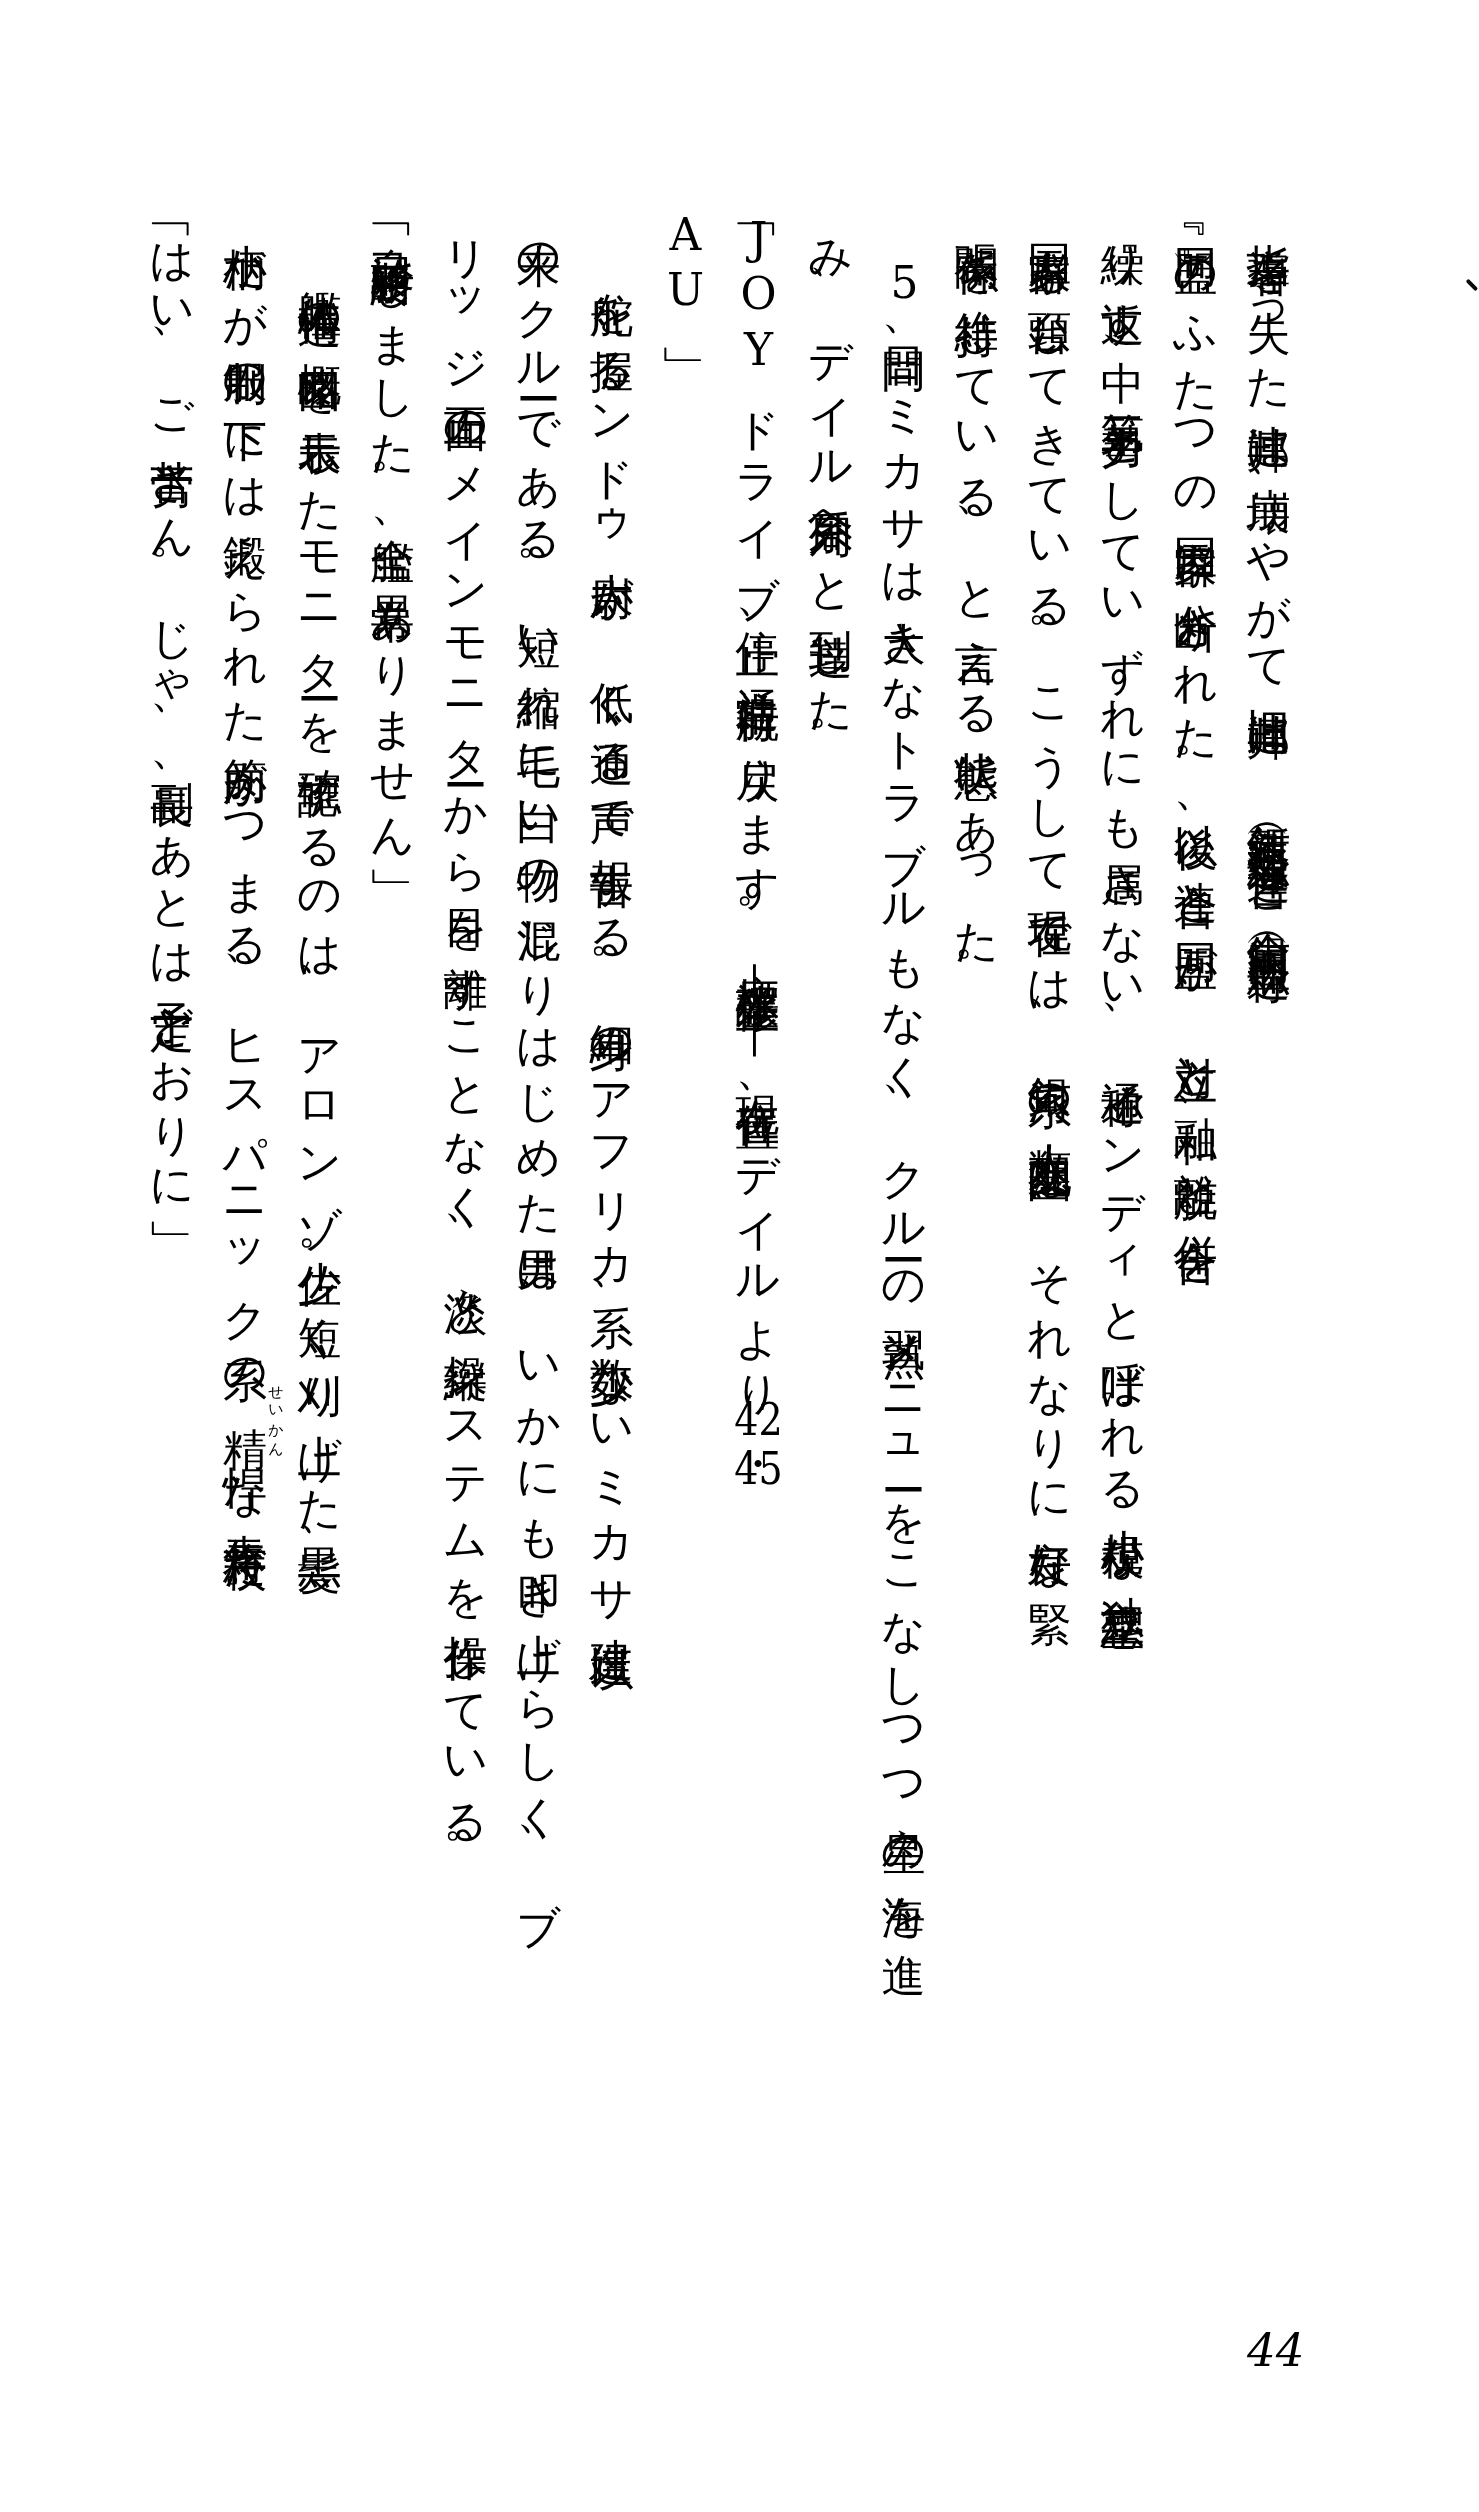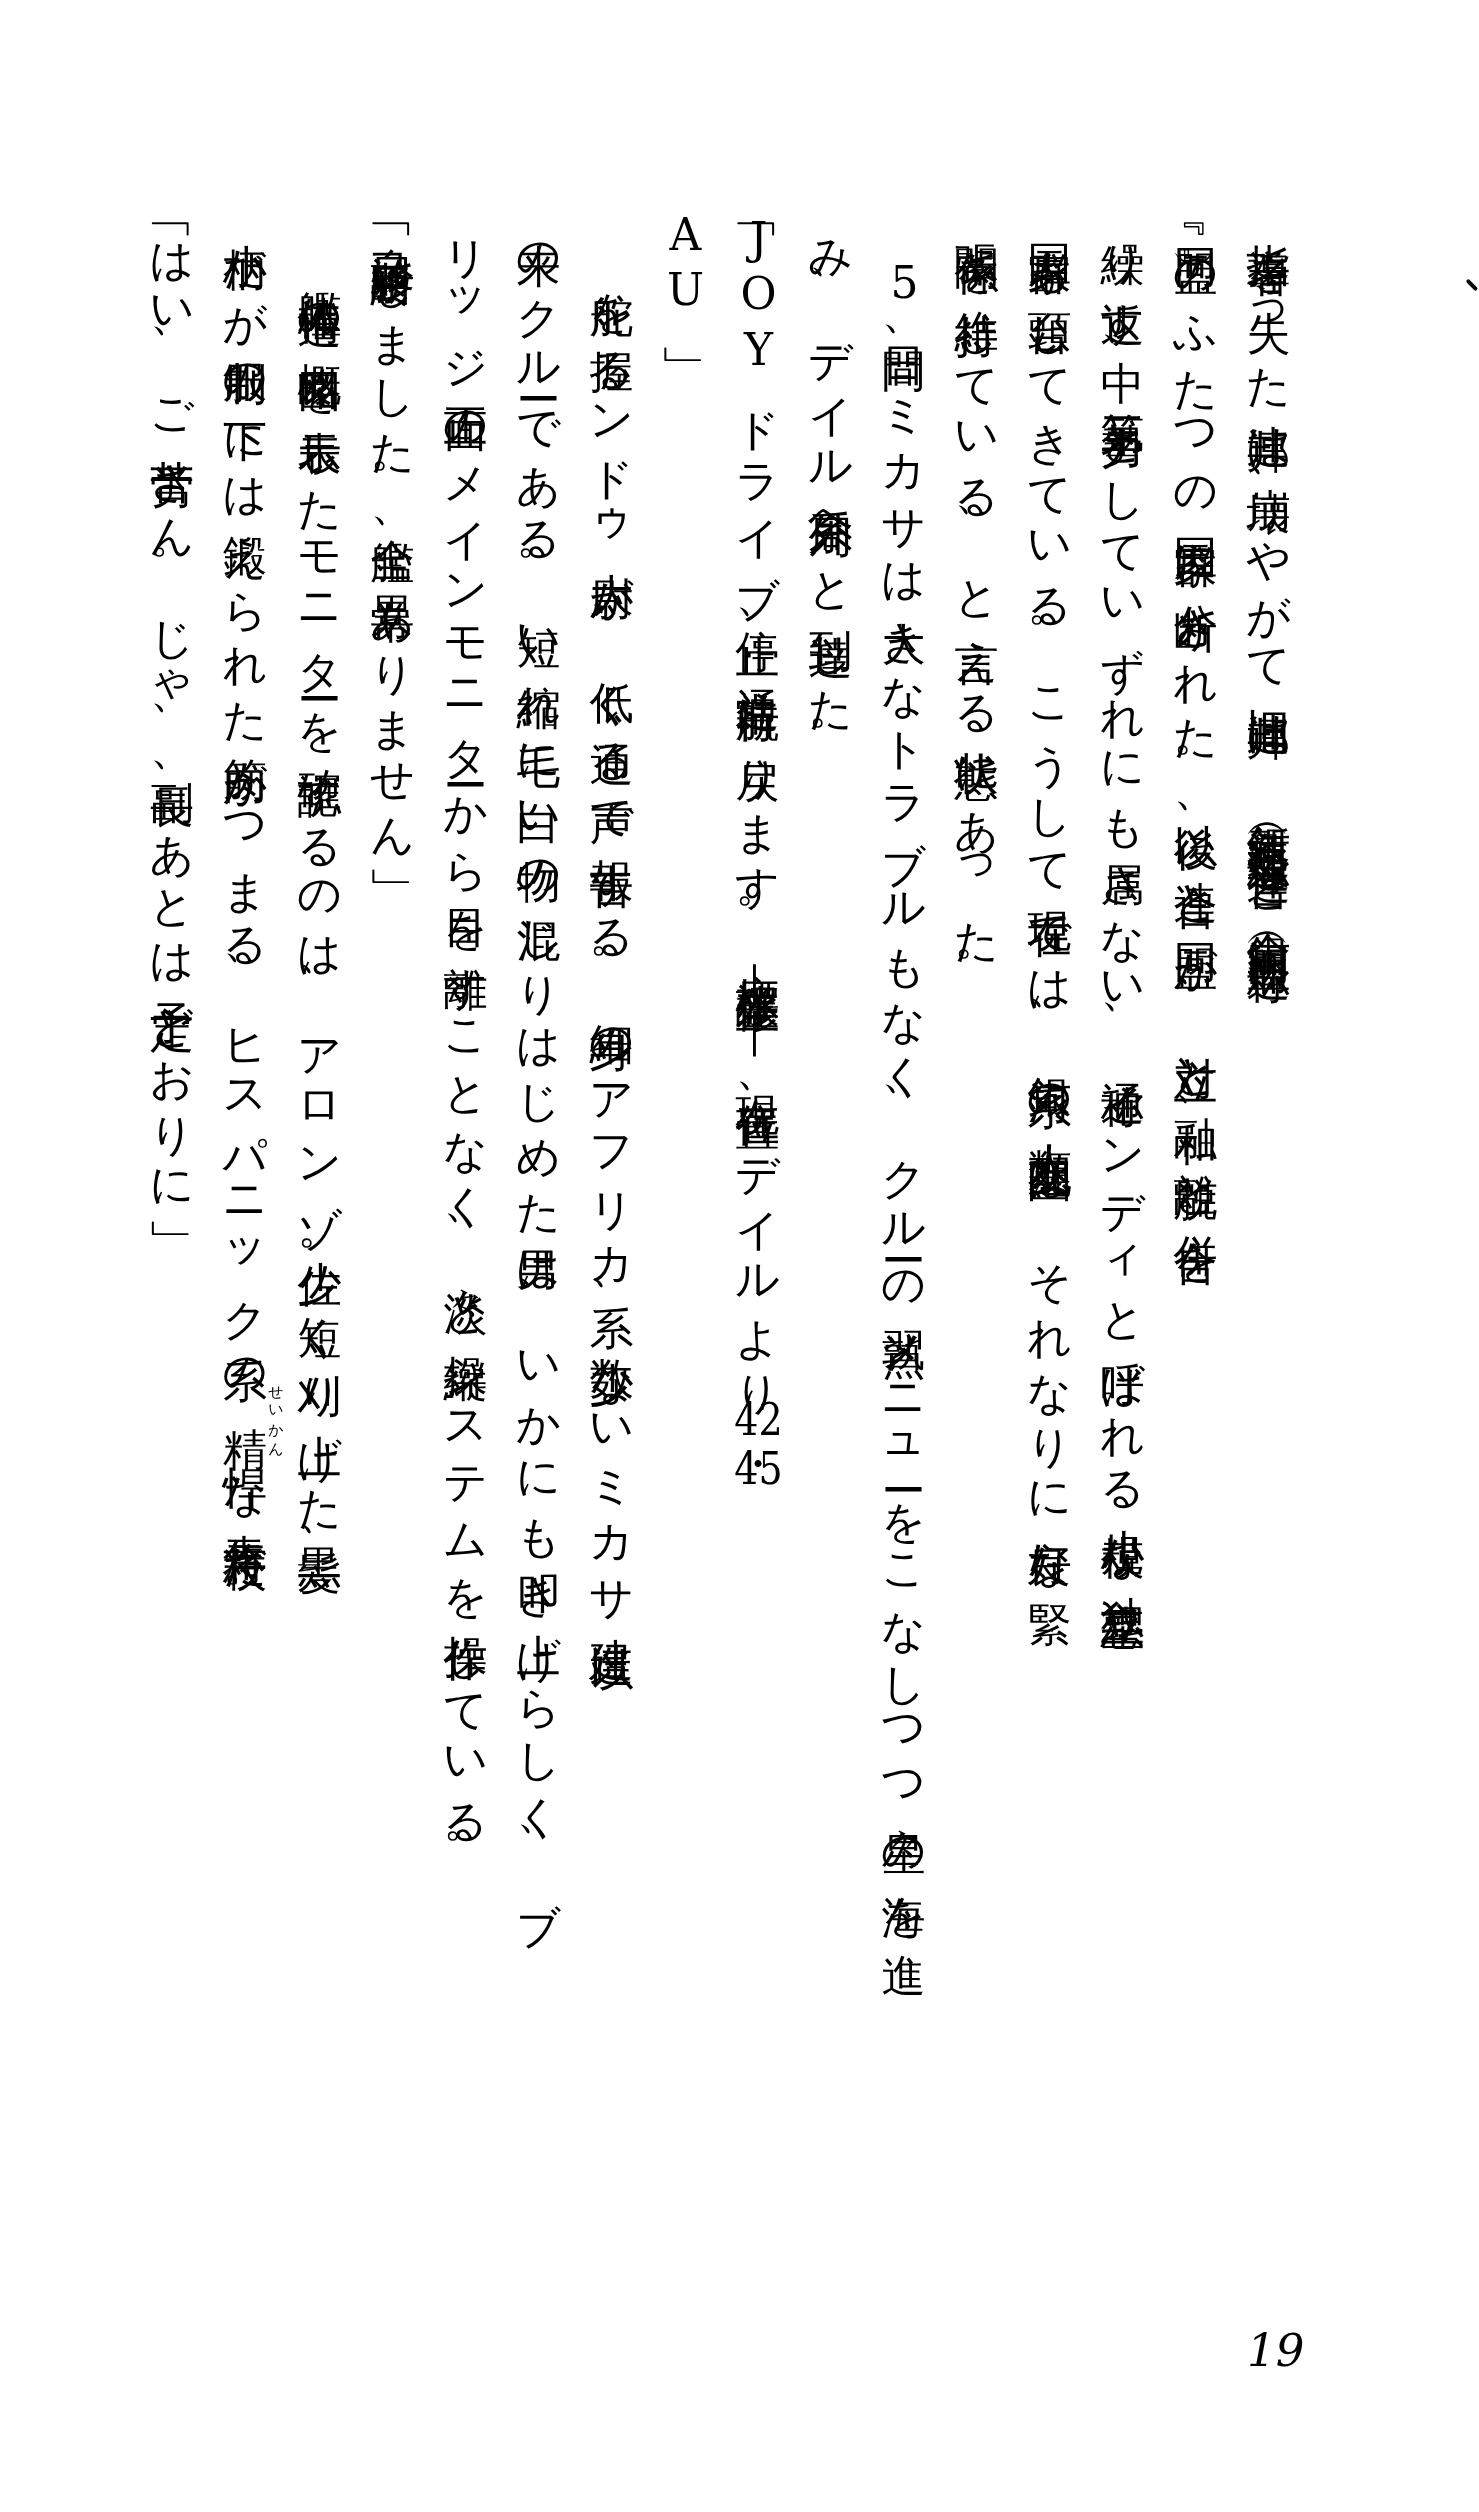--- a/index.html
+++ b/index.html
@@ -77,16 +77,16 @@
       <div class="col"><span>「</span><span class="upright">JOY</span><span>ドライブ停止、通常航行に戻ります。座標誤差修正――現在位置、デイルより</span><span class="tcy">42</span><span>・</span><span class="tcy">45</span></div>
       <div class="col"><span class="upright">AU</span><span>」</span></div>
       <div class="col"><span>　舵を握るンドゥ大尉が、低く通る声で報告する。細身のアフリカ系、数少ないミカサ建造以</span></div>
       <div class="col"><span>来のクルーである。短い縮れ毛に白い物の混じりはじめた男は、いかにも叩き上げらしく、ブ</span></div>
       <div class="col"><span>リッジ正面のメインモニターから目を離すことなく、淡々と操縦システムを操作している。</span></div>
       <div class="col"><span>「自己診断終了しました。全艦、異常ありません」</span></div>
       <div class="col"><span>　艦体構造の概略図を表示したモニターを確認するのは、アロンゾ少佐。短く刈り上げた黒髪、</span></div>
       <div class="col"><span>小柄だが制服の下には鍛えられた筋肉がつまる、ヒスパニック系の</span><ruby><span>精悍</span><rt>せいかん</rt></ruby><span>な青年将校だ。</span></div>
       <div class="col"><span>「はい、ご苦労さん。じゃ、副長、あとは予定どおりに」</span></div>
     </div>
-  <div class="page-number">19</div>
+  <div class="page-number">44</div>
   <div class="edge-artifact"></div>
 </div>
 
 
 </body></html>

